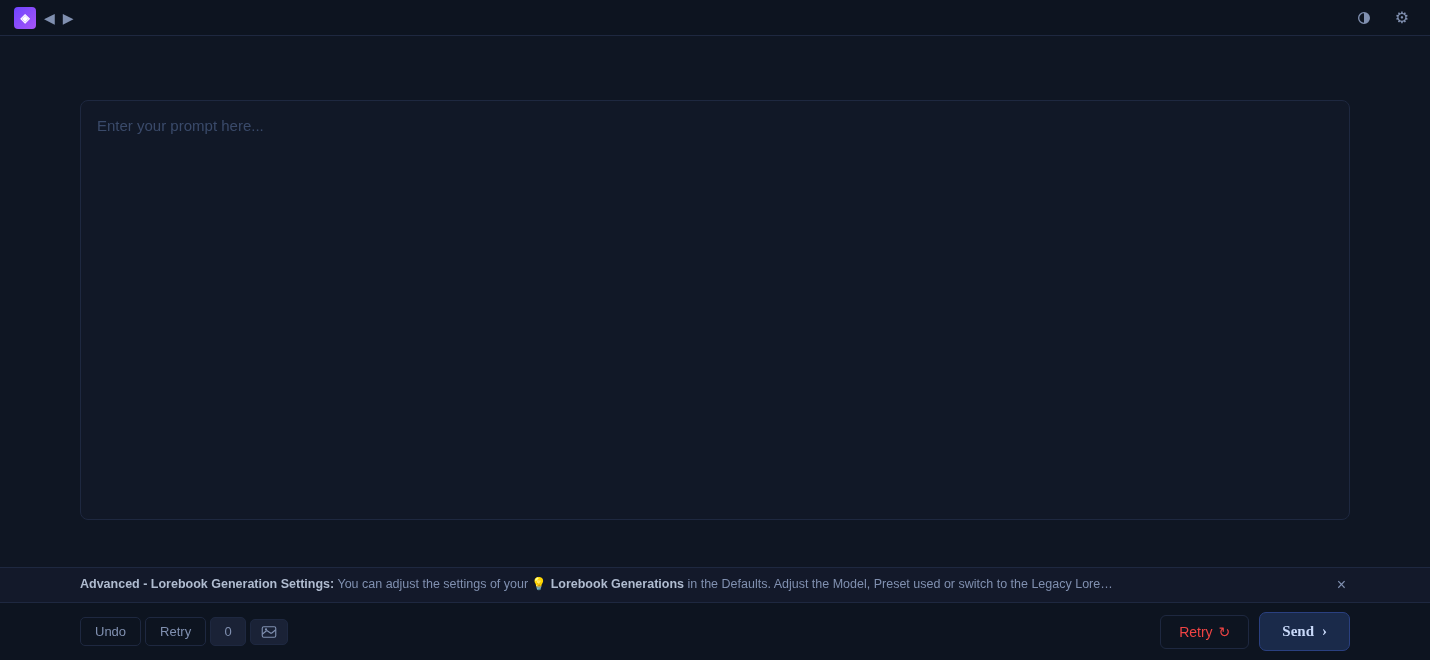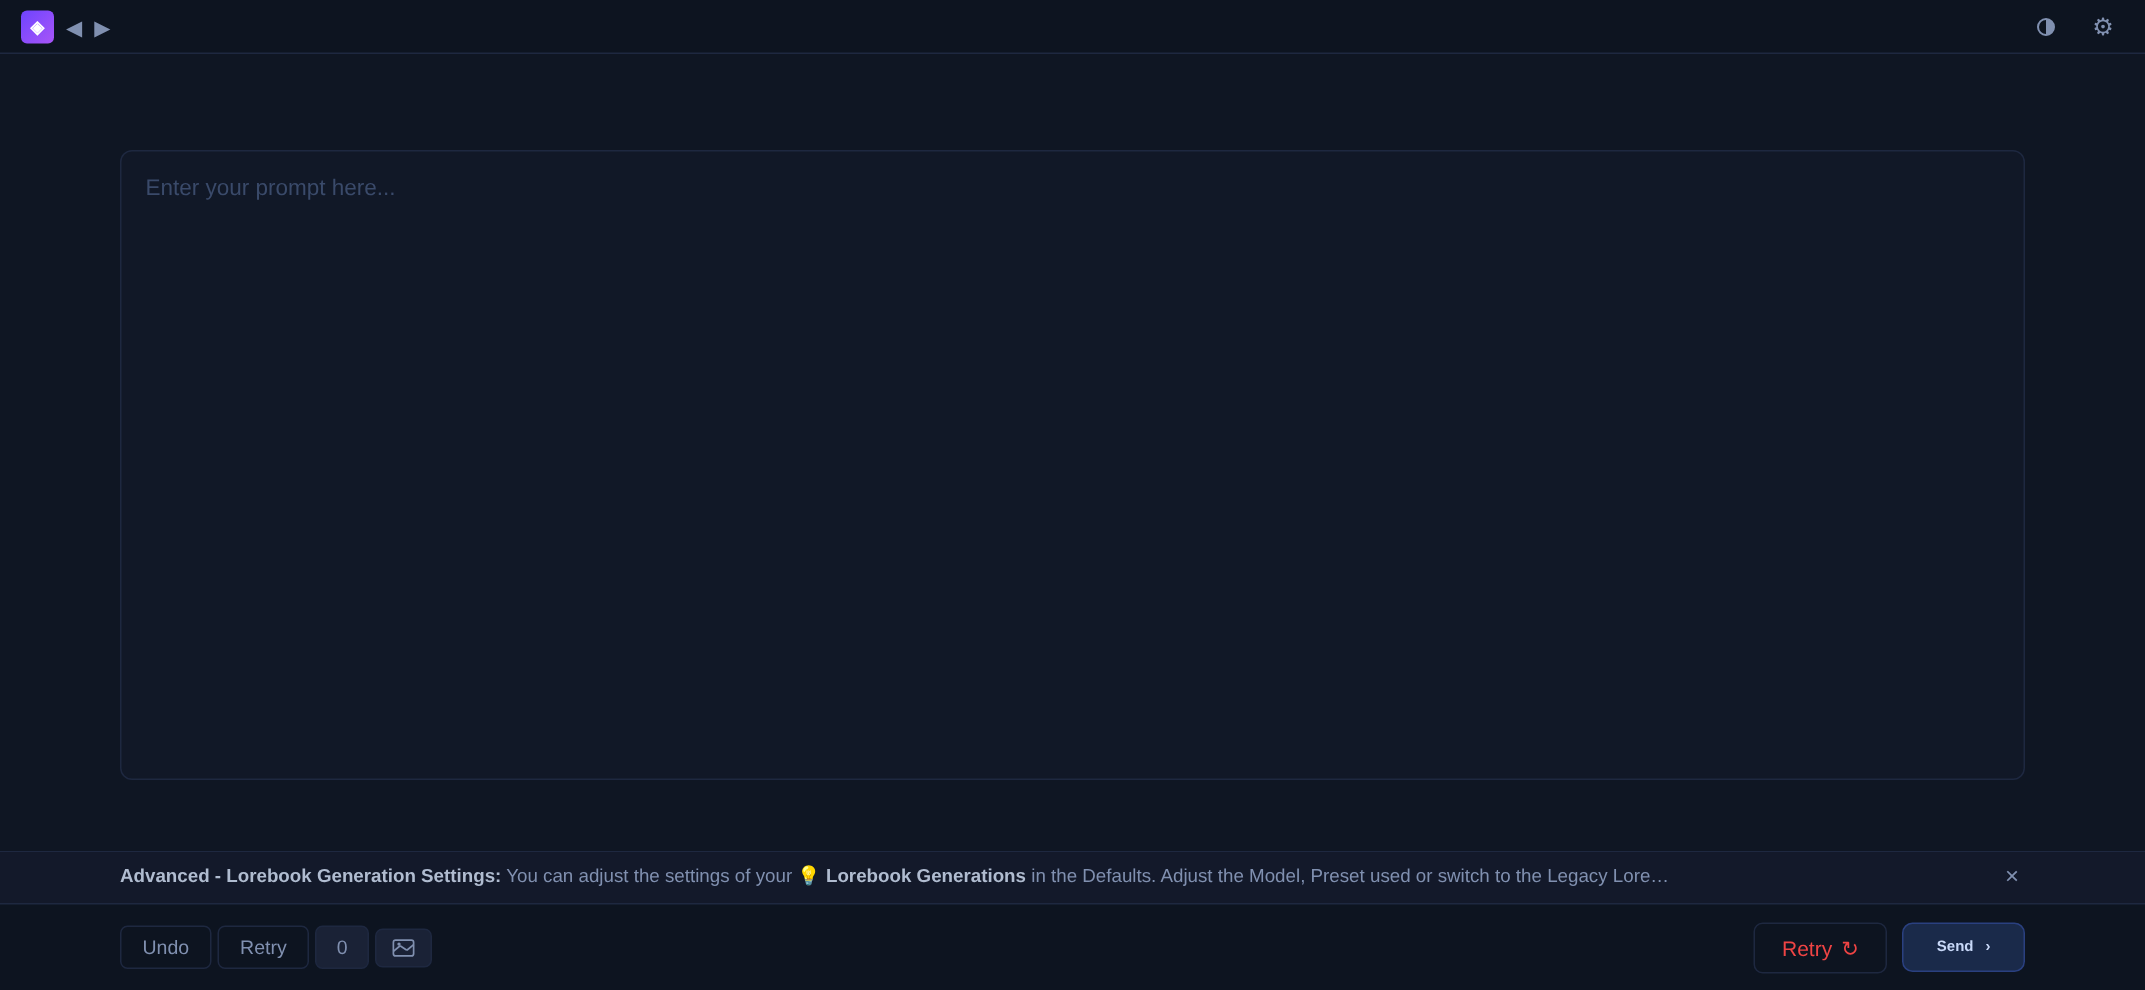--- a/index.html
+++ b/index.html
@@ -257,26 +257,26 @@
       gap: 6px;
       font-family: inherit;
     }
 
     .send-btn {
       background: #1a2a4a;
       border: 1px solid #2a4080;
       color: #c8d8f8;
       padding: 10px 22px;
       border-radius: 7px;
-      font-size: 10px;
+      font-size: 15px;
       cursor: pointer;
       display: flex;
       align-items: center;
       gap: 8px;
-      font-family: Liberation Sans, sans-serif;
+      font-family: Liberation Serif, serif;
       font-weight: 600;
     }
 
     .light-bulb-icon {
       color: #f0c040;
     }
   </style>
 </head>
 <body>
 

